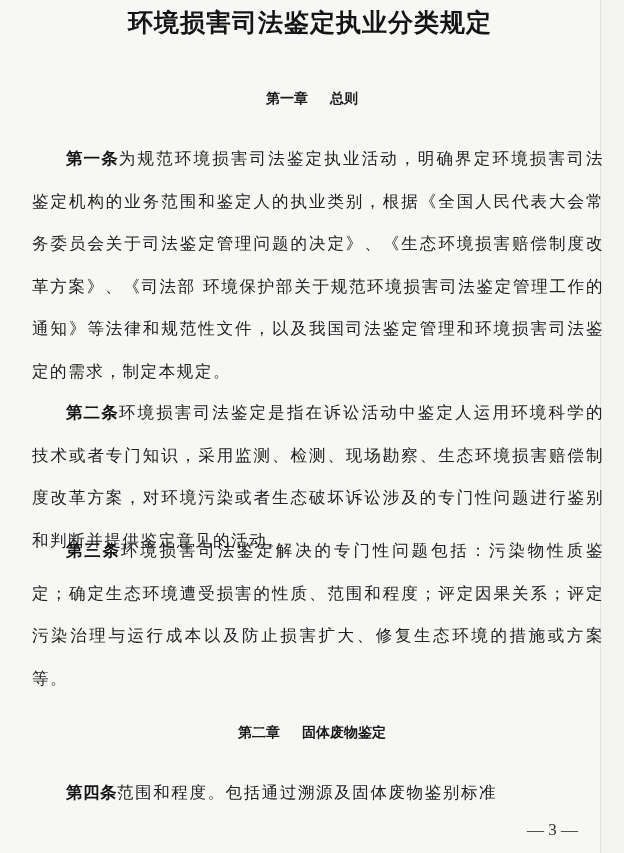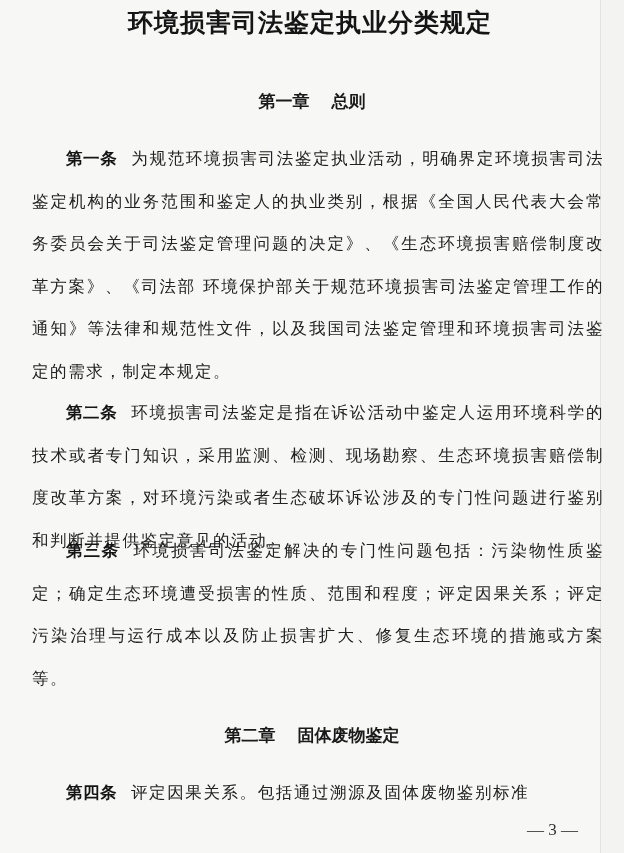--- a/index.html
+++ b/index.html
@@ -22,35 +22,35 @@
     position: absolute; left: 0; width: 620px; top: 6px;
     text-align: center;
     font-family: "DejaVu Sans", "Liberation Sans", sans-serif;
     font-weight: bold; font-size: 25px; letter-spacing: 1px;
     color: #151515;
   }
   .chapter {
     position: absolute; left: 0; width: 624px;
     text-align: center;
     font-family: "DejaVu Sans", "Liberation Sans", sans-serif;
-    font-weight: bold; font-size: 17px;
+    font-weight: bold; font-size: 14px;
     color: #1a1a1a;
   }
   .chapter .gap { display: inline-block; width: 22px; }
   .para {
     position: absolute; left: 32px; width: 572px;
     font-size: 16.5px; line-height: 42.5px;
     text-indent: 34px;
     letter-spacing: 1.6px;
     text-align: justify;
     color: #222;
   }
   .para .art {
     font-family: "DejaVu Sans", "Liberation Sans", sans-serif;
-    font-weight: bold; letter-spacing: 0.5px; margin-right: 14px;
+    font-weight: bold; letter-spacing: 0.5px; 
     color: #151515;
   }
   .page-num {
     position: absolute; top: 820px; left: 527px;
     font-size: 17px; color: #333;
     font-family: "Liberation Serif", serif;
   }
 </style>
 </head>
 <body>
@@ -74,16 +74,16 @@
 
 <div class="para" style="top:530px;">
   <span class="art">第三条</span><span>环境损害司法鉴定解决的专门性问题包括：污染物性质鉴定；确定生态环境遭受损害的性质、范围和程度；评定因果关系；评定污染治理与运行成本以及防止损害扩大、修复生态环境的措施或方案等。</span>
 </div>
 
 <div class="chapter" style="top:724px;">
   <span>第二章</span><span class="gap"></span><span>固体废物鉴定</span>
 </div>
 
 <div class="para" style="top:772px; left:32px; text-indent:34px;">
-  <span class="art">第四条</span><span>评定因果关系。包括通过溯源及固体废物鉴别标准</span>
+  <span class="art">第四条</span><span>范围和程度。包括通过溯源及固体废物鉴别标准</span>
 </div>
 
 <div class="page-num">— 3 —</div>
 
 </body></html>

